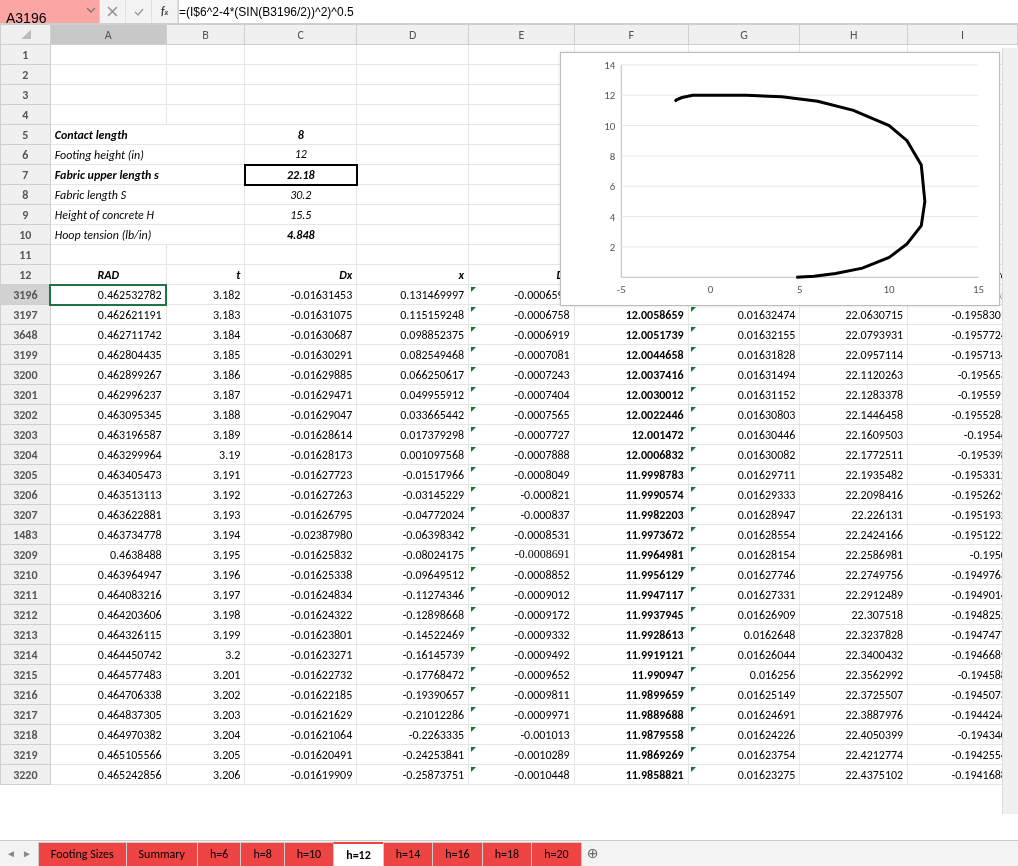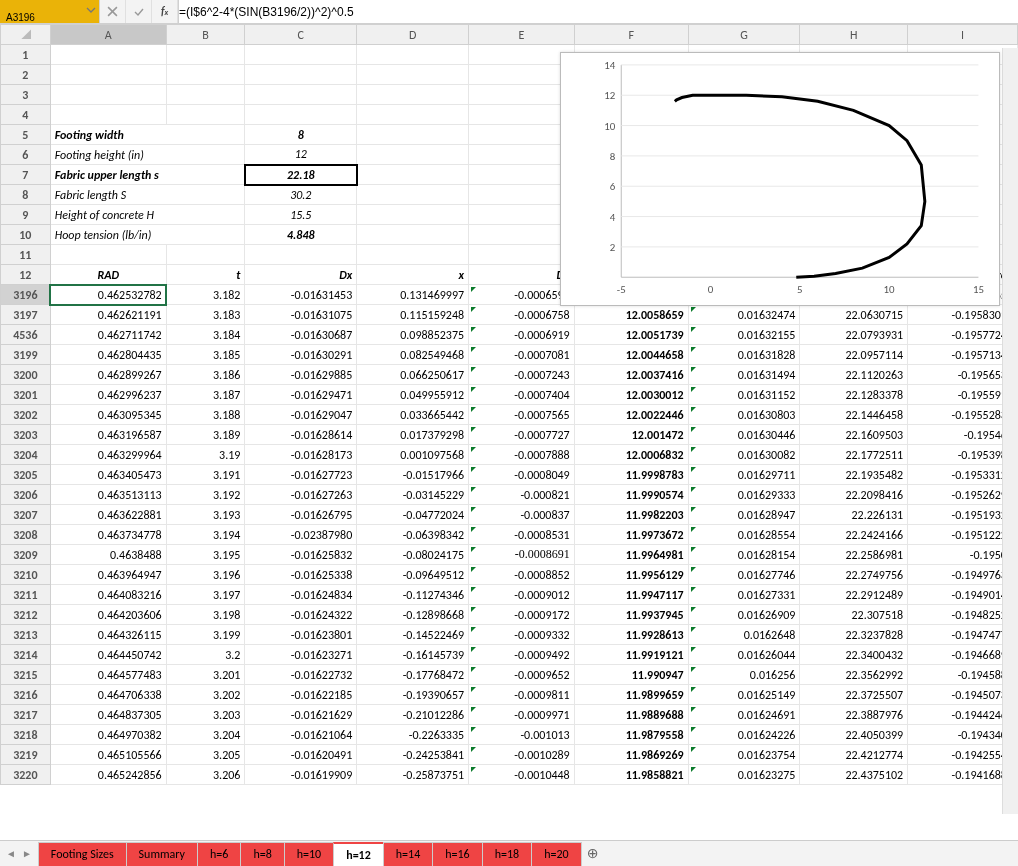--- a/index.html
+++ b/index.html
@@ -2,21 +2,21 @@
 <html><head>
 <meta charset="utf-8">
 <style>
   * { box-sizing: border-box; margin: 0; padding: 0; }
   html, body { font-family: Calibri, Arial, sans-serif; font-size: 12px; color: #000; background: #fff; }
   .app { display: flex; flex-direction: column; width: 1018px; height: 866px; overflow: hidden; }
 
   
   .fb { display: flex; align-items: stretch; height: 24px; border-bottom: 1px solid #d0d0d0; background: #f3f3f3; }
   .namebox { display: flex; align-items: center; position: relative; width: 100px; border-right: 1px solid #d0d0d0; background: #fff; }
-  .namebox input { width: 100%; height: 100%; border: none; padding: 12px 18px 0 6px; font-size: 10px; outline: none; background: #eab308; }
+  .namebox input { width: 100%; height: 100%; border: none; padding: 12px 18px 0 6px; font-size: 14px; outline: none; background: #fca5a5; }
   .namebox .dd { position: absolute; right: 3px; top: 4px; pointer-events: none; }
   .fb-btns { display: flex; align-items: center; }
   .fb-btn { width: 26px; height: 100%; display: flex; align-items: center; justify-content: center; color: #888; border-right: 1px solid #e0e0e0; cursor: pointer; }
   .fb-btn.fx { font-style: italic; font-weight: bold; color: #444; font-size: 11px; }
   .fb-input { flex: 1; display: flex; align-items: center; padding: 0 0; background: #fff; border-left: 1px solid #d0d0d0; }
   .fb-input input { width: 100%; border: none; font-size: 12px; outline: none; }
 
   
   .sheet { position: relative; flex: 1; overflow: hidden; }
 
@@ -175,21 +175,21 @@
             <td class="gridline "><span></span></td>
             <td class="gridline "><span></span></td>
             <td class="gridline "><span></span></td>
             <td class="gridline "><span></span></td>
             <td class="gridline "><span></span></td>
             <td class="gridline "><span></span></td>
             <td class="gridline "><span></span></td>
           </tr>
           <tr>
             <th class="rh">5</th>
-            <td class="gridline ital bld" colspan="2" style="overflow: visible;"><span>Footing width</span></td>
+            <td class="gridline ital bld" colspan="2" style="overflow: visible;"><span>Contact length</span></td>
             <td class="gridline ctr ital bld "><span>8</span></td>
             <td class="gridline "><span></span></td>
             <td class="gridline "><span></span></td>
             <td class="gridline "><span></span></td>
             <td class="gridline "><span></span></td>
             <td class="gridline "><span></span></td>
             <td class="gridline "><span></span></td>
           </tr>
           <tr>
             <th class="rh">6</th>
@@ -288,21 +288,21 @@
             <td class="gridline num"><span>3.183</span></td>
             <td class="gridline num"><span>-0.01631075</span></td>
             <td class="gridline num"><span>0.115159248</span></td>
             <td class="gridline num" style="position: relative;"><span class="gi"></span><span>-0.0006758</span></td>
             <td class="gridline num bld"><span>12.0058659</span></td>
             <td class="gridline num" style="position: relative;"><span class="gi"></span><span>0.01632474</span></td>
             <td class="gridline num"><span>22.0630715</span></td>
             <td class="gridline num"><span>-0.19583017</span></td>
           </tr>
           <tr>
-            <th class="rh">4536</th>
+            <th class="rh">3648</th>
             <td class="gridline num"><span>0.462711742</span></td>
             <td class="gridline num"><span>3.184</span></td>
             <td class="gridline num"><span>-0.01630687</span></td>
             <td class="gridline num"><span>0.098852375</span></td>
             <td class="gridline num" style="position: relative;"><span class="gi"></span><span>-0.0006919</span></td>
             <td class="gridline num bld"><span>12.0051739</span></td>
             <td class="gridline num" style="position: relative;"><span class="gi"></span><span>0.01632155</span></td>
             <td class="gridline num"><span>22.0793931</span></td>
             <td class="gridline num"><span>-0.19577249</span></td>
           </tr>
@@ -408,21 +408,21 @@
             <td class="gridline num"><span>3.193</span></td>
             <td class="gridline num"><span>-0.01626795</span></td>
             <td class="gridline num"><span>-0.04772024</span></td>
             <td class="gridline num" style="position: relative;"><span class="gi"></span><span>-0.000837</span></td>
             <td class="gridline num bld"><span>11.9982203</span></td>
             <td class="gridline num" style="position: relative;"><span class="gi"></span><span>0.01628947</span></td>
             <td class="gridline num"><span>22.226131</span></td>
             <td class="gridline num"><span>-0.19519328</span></td>
           </tr>
           <tr>
-            <th class="rh">3208</th>
+            <th class="rh">1483</th>
             <td class="gridline num"><span>0.463734778</span></td>
             <td class="gridline num"><span>3.194</span></td>
             <td class="gridline num"><span>-0.02387980</span></td>
             <td class="gridline num"><span>-0.06398342</span></td>
             <td class="gridline num" style="position: relative;"><span class="gi"></span><span>-0.0008531</span></td>
             <td class="gridline num bld"><span>11.9973672</span></td>
             <td class="gridline num" style="position: relative;"><span class="gi"></span><span>0.01628554</span></td>
             <td class="gridline num"><span>22.2424166</span></td>
             <td class="gridline num"><span>-0.19512229</span></td>
           </tr>

